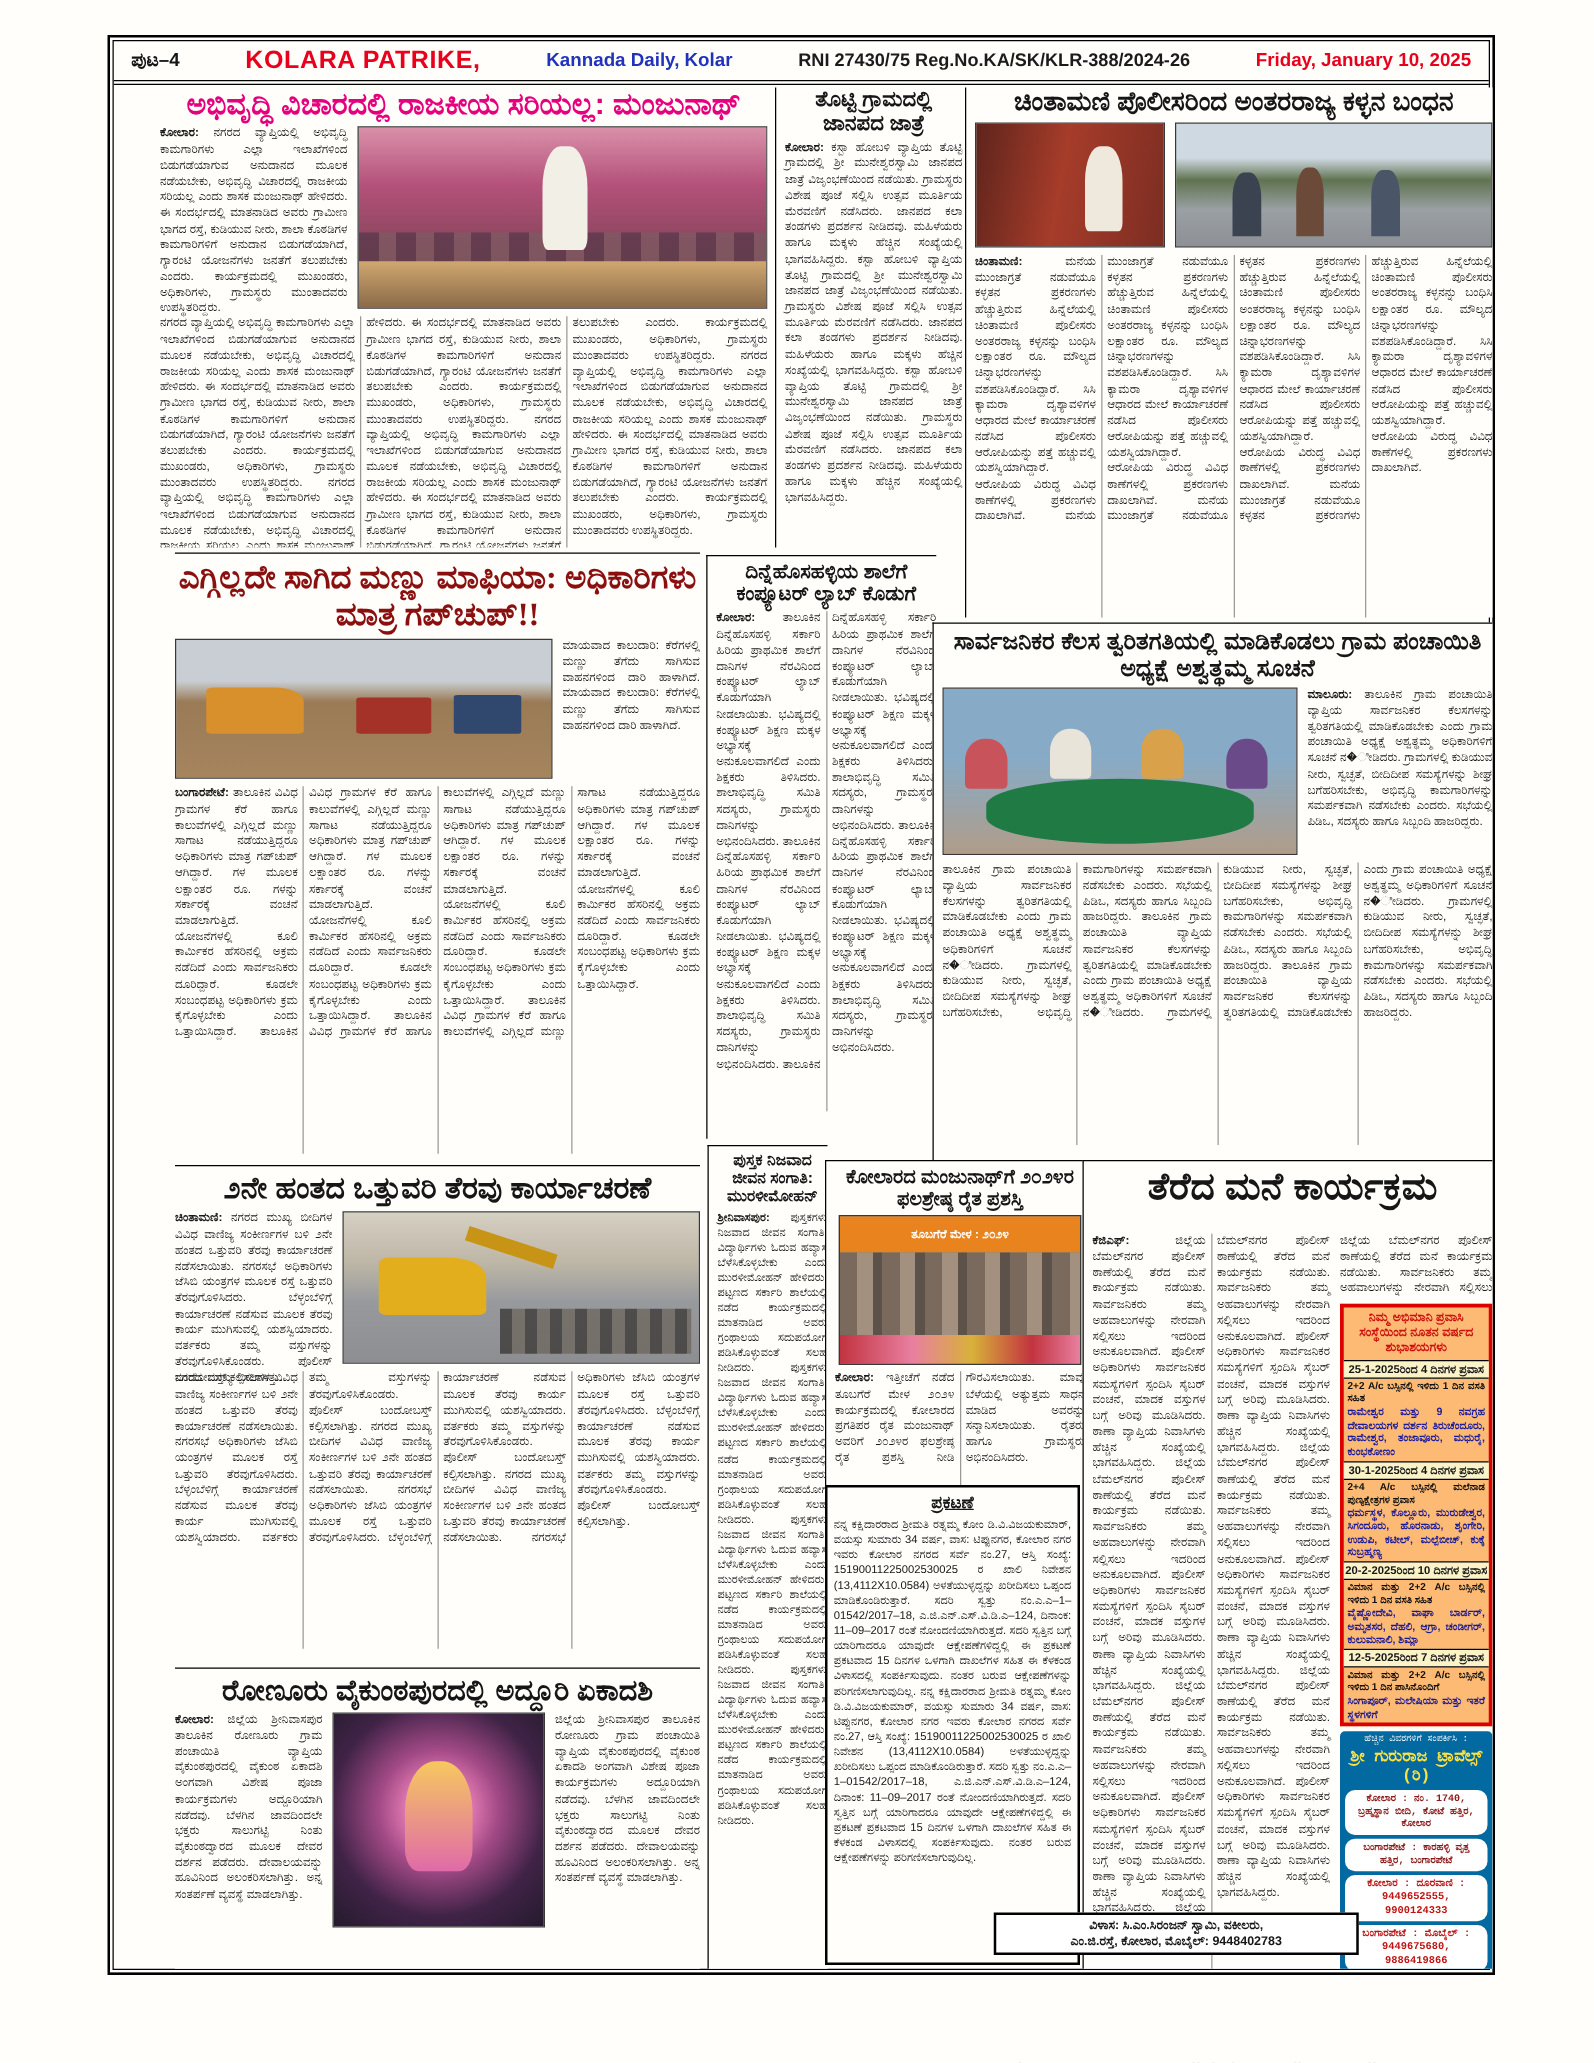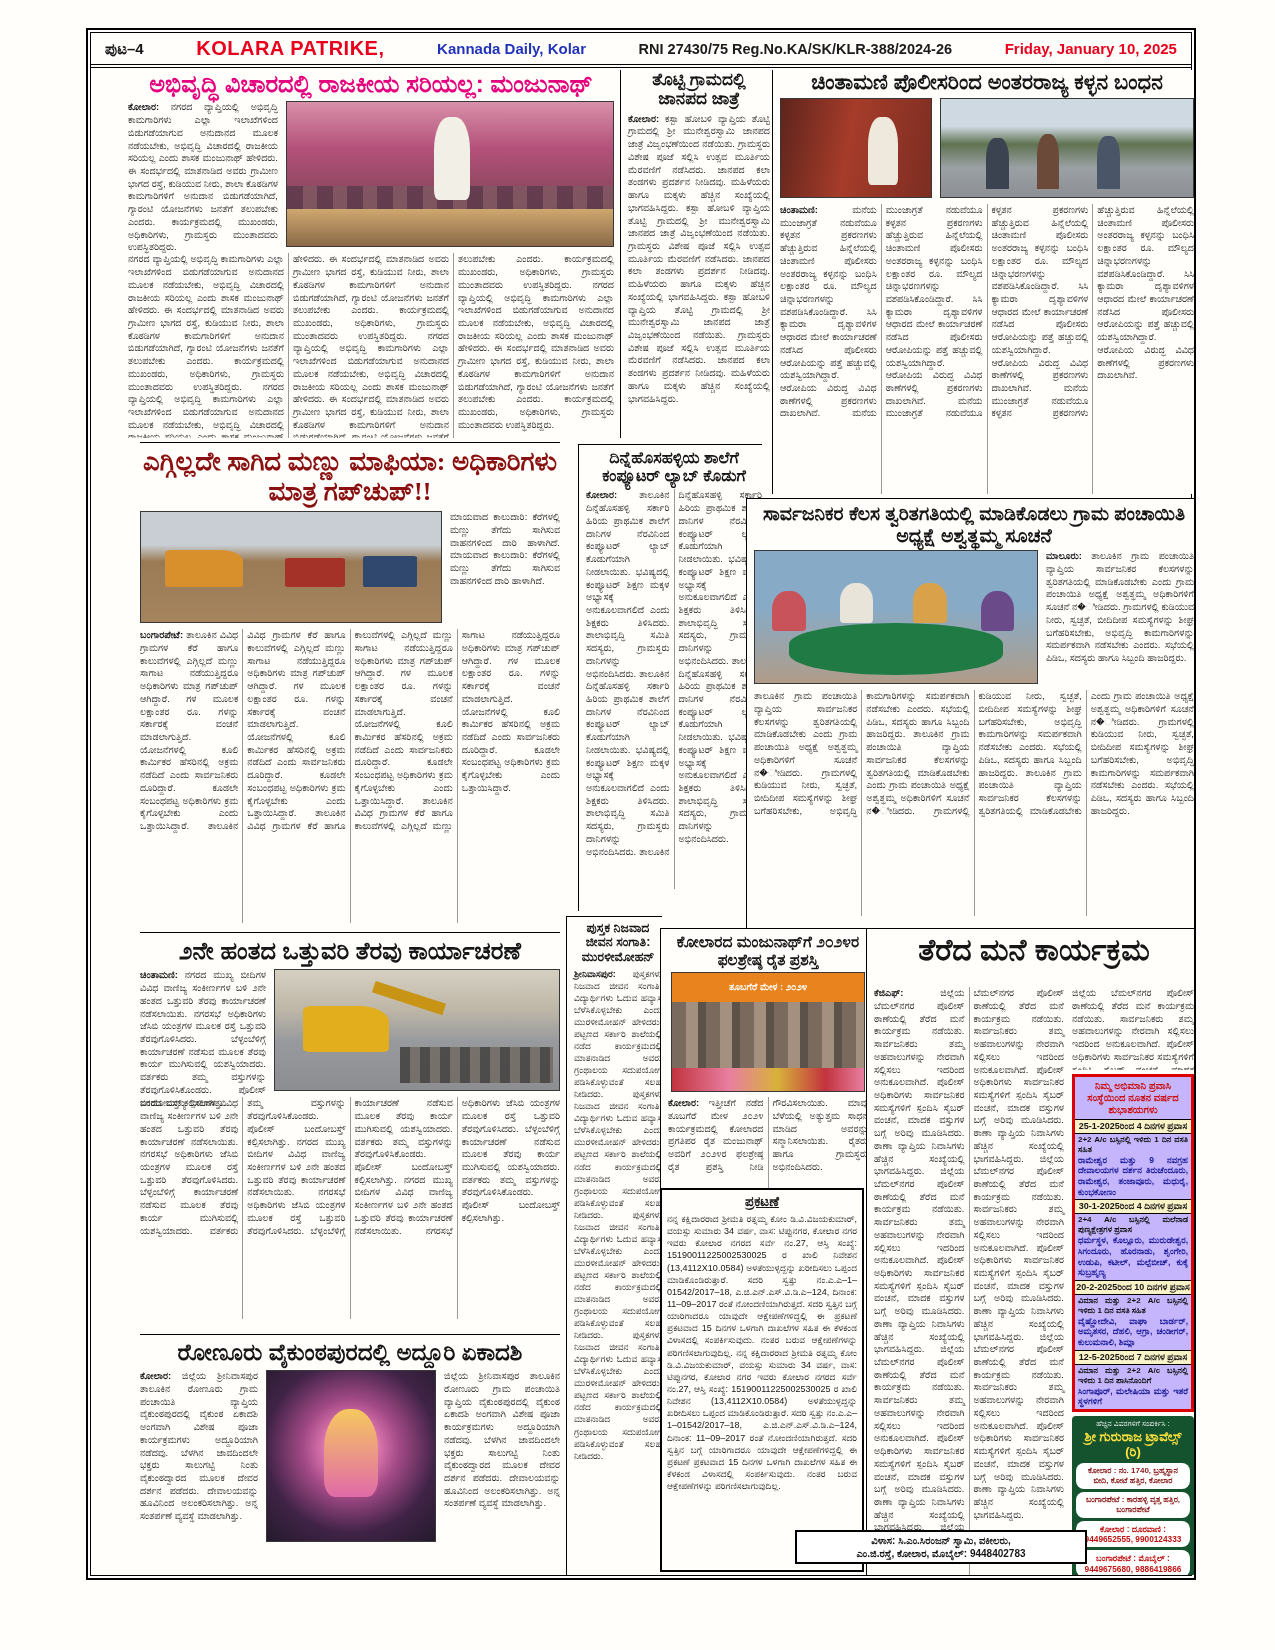--- a/index.html
+++ b/index.html
@@ -57,28 +57,28 @@
                color:#fff;font-weight:700;font-size:9.5px;white-space:nowrap;}
   .phJ .people{left:0;right:0;top:24%;height:56%;background:repeating-linear-gradient(90deg,#7a6a5e 0 14px,#a3907f 14px 26px,#5d5249 26px 34px);}
   .phJ .flowers{left:0;right:0;bottom:0;height:20%;background:linear-gradient(90deg,#c2333f,#e87fa0 30%,#d8b13a 55%,#c2333f 80%,#e87fa0);}
   .phH{background:radial-gradient(circle at 50% 45%, #ef84bb 0 16%, #a34a86 38%, #402347 68%, #241a2c 100%);}
   .phH .idol{left:34%;top:22%;width:32%;height:52%;background:linear-gradient(180deg,#f6c85f,#e06aa8);border-radius:45% 45% 20% 20%;}
   
   .notice{border:2px solid #000;padding:4px 5px;}
   .notice .tt{text-align:center;font-weight:700;font-size:13.5px;text-decoration:underline;margin-bottom:3px;}
   .notice .nb{font-size:9px;line-height:1.35;text-align:justify;}
   
-  .tbox{border:3px solid #dd0000;background:#c4b5fd;}
+  .tbox{border:3px solid #dd0000;background:#fdba74;}
   .tbox .ttl{color:#cc1111;font-weight:800;font-size:10px;text-align:center;line-height:1.2;padding:3px 2px;}
   .tbox .date{background:#fbf3c8;border-top:1.2px solid #000;border-bottom:1.2px solid #000;
               font-size:9px;font-weight:700;text-align:center;padding:1px 0;}
   .tbox .note{font-size:8px;font-weight:700;color:#111;padding:1px 3px 0;line-height:1.25;text-align:justify;}
   .tbox .places{font-size:8.5px;font-weight:700;color:#1b1b99;padding:0 3px 2px;line-height:1.25;text-align:justify;}
   
-  .ad{background:#14532d;border-radius:4px;padding:3px 4px;}
+  .ad{background:#0369a1;border-radius:4px;padding:3px 4px;font-family:Liberation Mono, monospace;}
   .ad .note{color:#fff;font-size:7.5px;text-align:center;line-height:1.2;}
   .ad .name{color:#ffe23e;font-weight:800;font-size:13px;text-align:center;line-height:1.15;margin:2px 0 3px;}
   .ad .pill{background:#fff;border-radius:8px;color:#8b1a1a;font-size:8px;font-weight:700;
             padding:3px 4px;margin:3px 0;line-height:1.25;text-align:center;}
   .ad .ph{background:#fff;border-radius:8px;color:#c01414;font-size:8.3px;font-weight:800;
           padding:3px 4px;margin:3px 0;line-height:1.25;text-align:center;}
   .sign{position:absolute;border:2px solid #000;background:#fff;text-align:center;
         font-size:10px;font-weight:700;line-height:1.3;padding:2px 4px;z-index:6;}
   .footer{position:absolute;left:86px;width:1106px;top:1648px;text-align:center;
           font-size:13.5px;font-weight:700;color:#111;}
@@ -149,21 +149,21 @@
           <div class="ph-abs tr2"></div>
         </div>
         <div class="body small" style="flex:1;">ಮಾಯವಾದ ಕಾಲುದಾರಿ: ಕೆರೆಗಳಲ್ಲಿ ಮಣ್ಣು ತೆಗೆದು ಸಾಗಿಸುವ ವಾಹನಗಳಿಂದ ದಾರಿ ಹಾಳಾಗಿದೆ. ಮಾಯವಾದ ಕಾಲುದಾರಿ: ಕೆರೆಗಳಲ್ಲಿ ಮಣ್ಣು ತೆಗೆದು ಸಾಗಿಸುವ ವಾಹನಗಳಿಂದ ದಾರಿ ಹಾಳಾಗಿದೆ.</div>
       </div>
       <div class="body small cols c4" style="height:294px;margin-top:6px;">
         <b class="dl">ಬಂಗಾರಪೇಟೆ:</b>
         <span>ತಾಲೂಕಿನ ವಿವಿಧ ಗ್ರಾಮಗಳ ಕೆರೆ ಹಾಗೂ ಕಾಲುವೆಗಳಲ್ಲಿ ಎಗ್ಗಿಲ್ಲದೆ ಮಣ್ಣು ಸಾಗಾಟ ನಡೆಯುತ್ತಿದ್ದರೂ ಅಧಿಕಾರಿಗಳು ಮಾತ್ರ ಗಪ್‌ಚುಪ್ ಆಗಿದ್ದಾರೆ. ಗಳ ಮೂಲಕ ಲಕ್ಷಾಂತರ ರೂ. ಗಳನ್ನು ಸರ್ಕಾರಕ್ಕೆ ವಂಚನೆ ಮಾಡಲಾಗುತ್ತಿದೆ. ಯೋಜನೆಗಳಲ್ಲಿ ಕೂಲಿ ಕಾರ್ಮಿಕರ ಹೆಸರಿನಲ್ಲಿ ಅಕ್ರಮ ನಡೆದಿದೆ ಎಂದು ಸಾರ್ವಜನಿಕರು ದೂರಿದ್ದಾರೆ. ಕೂಡಲೇ ಸಂಬಂಧಪಟ್ಟ ಅಧಿಕಾರಿಗಳು ಕ್ರಮ ಕೈಗೊಳ್ಳಬೇಕು ಎಂದು ಒತ್ತಾಯಿಸಿದ್ದಾರೆ. ತಾಲೂಕಿನ ವಿವಿಧ ಗ್ರಾಮಗಳ ಕೆರೆ ಹಾಗೂ ಕಾಲುವೆಗಳಲ್ಲಿ ಎಗ್ಗಿಲ್ಲದೆ ಮಣ್ಣು ಸಾಗಾಟ ನಡೆಯುತ್ತಿದ್ದರೂ ಅಧಿಕಾರಿಗಳು ಮಾತ್ರ ಗಪ್‌ಚುಪ್ ಆಗಿದ್ದಾರೆ. ಗಳ ಮೂಲಕ ಲಕ್ಷಾಂತರ ರೂ. ಗಳನ್ನು ಸರ್ಕಾರಕ್ಕೆ ವಂಚನೆ ಮಾಡಲಾಗುತ್ತಿದೆ. ಯೋಜನೆಗಳಲ್ಲಿ ಕೂಲಿ ಕಾರ್ಮಿಕರ ಹೆಸರಿನಲ್ಲಿ ಅಕ್ರಮ ನಡೆದಿದೆ ಎಂದು ಸಾರ್ವಜನಿಕರು ದೂರಿದ್ದಾರೆ. ಕೂಡಲೇ ಸಂಬಂಧಪಟ್ಟ ಅಧಿಕಾರಿಗಳು ಕ್ರಮ ಕೈಗೊಳ್ಳಬೇಕು ಎಂದು ಒತ್ತಾಯಿಸಿದ್ದಾರೆ. ತಾಲೂಕಿನ ವಿವಿಧ ಗ್ರಾಮಗಳ ಕೆರೆ ಹಾಗೂ ಕಾಲುವೆಗಳಲ್ಲಿ ಎಗ್ಗಿಲ್ಲದೆ ಮಣ್ಣು ಸಾಗಾಟ ನಡೆಯುತ್ತಿದ್ದರೂ ಅಧಿಕಾರಿಗಳು ಮಾತ್ರ ಗಪ್‌ಚುಪ್ ಆಗಿದ್ದಾರೆ. ಗಳ ಮೂಲಕ ಲಕ್ಷಾಂತರ ರೂ. ಗಳನ್ನು ಸರ್ಕಾರಕ್ಕೆ ವಂಚನೆ ಮಾಡಲಾಗುತ್ತಿದೆ. ಯೋಜನೆಗಳಲ್ಲಿ ಕೂಲಿ ಕಾರ್ಮಿಕರ ಹೆಸರಿನಲ್ಲಿ ಅಕ್ರಮ ನಡೆದಿದೆ ಎಂದು ಸಾರ್ವಜನಿಕರು ದೂರಿದ್ದಾರೆ. ಕೂಡಲೇ ಸಂಬಂಧಪಟ್ಟ ಅಧಿಕಾರಿಗಳು ಕ್ರಮ ಕೈಗೊಳ್ಳಬೇಕು ಎಂದು ಒತ್ತಾಯಿಸಿದ್ದಾರೆ. ತಾಲೂಕಿನ ವಿವಿಧ ಗ್ರಾಮಗಳ ಕೆರೆ ಹಾಗೂ ಕಾಲುವೆಗಳಲ್ಲಿ ಎಗ್ಗಿಲ್ಲದೆ ಮಣ್ಣು ಸಾಗಾಟ ನಡೆಯುತ್ತಿದ್ದರೂ ಅಧಿಕಾರಿಗಳು ಮಾತ್ರ ಗಪ್‌ಚುಪ್ ಆಗಿದ್ದಾರೆ. ಗಳ ಮೂಲಕ ಲಕ್ಷಾಂತರ ರೂ. ಗಳನ್ನು ಸರ್ಕಾರಕ್ಕೆ ವಂಚನೆ ಮಾಡಲಾಗುತ್ತಿದೆ. ಯೋಜನೆಗಳಲ್ಲಿ ಕೂಲಿ ಕಾರ್ಮಿಕರ ಹೆಸರಿನಲ್ಲಿ ಅಕ್ರಮ ನಡೆದಿದೆ ಎಂದು ಸಾರ್ವಜನಿಕರು ದೂರಿದ್ದಾರೆ. ಕೂಡಲೇ ಸಂಬಂಧಪಟ್ಟ ಅಧಿಕಾರಿಗಳು ಕ್ರಮ ಕೈಗೊಳ್ಳಬೇಕು ಎಂದು ಒತ್ತಾಯಿಸಿದ್ದಾರೆ.</span>
       </div>
     </div>
 
-    <div class="block rt vl" style="left:490px;top:414px;width:176px;height:462px;">
+    <div class="block rt vl" style="left:477px;top:414px;width:176px;height:462px;">
       <div class="hl" style="font-size:16px;margin-bottom:4px;">ದಿನ್ನೆಹೊಸಹಳ್ಳಿಯ ಶಾಲೆಗೆ ಕಂಪ್ಯೂಟರ್ ಲ್ಯಾಬ್ ಕೊಡುಗೆ</div>
       <div class="body small cols c2" style="height:400px;">
         <b class="dl">ಕೋಲಾರ:</b>
         <span>ತಾಲೂಕಿನ ದಿನ್ನೆಹೊಸಹಳ್ಳಿ ಸರ್ಕಾರಿ ಹಿರಿಯ ಪ್ರಾಥಮಿಕ ಶಾಲೆಗೆ ದಾನಿಗಳ ನೆರವಿನಿಂದ ಕಂಪ್ಯೂಟರ್ ಲ್ಯಾಬ್ ಕೊಡುಗೆಯಾಗಿ ನೀಡಲಾಯಿತು. ಭವಿಷ್ಯದಲ್ಲಿ ಕಂಪ್ಯೂಟರ್ ಶಿಕ್ಷಣ ಮಕ್ಕಳ ಅಭ್ಯಾಸಕ್ಕೆ ಅನುಕೂಲವಾಗಲಿದೆ ಎಂದು ಶಿಕ್ಷಕರು ತಿಳಿಸಿದರು. ಶಾಲಾಭಿವೃದ್ಧಿ ಸಮಿತಿ ಸದಸ್ಯರು, ಗ್ರಾಮಸ್ಥರು ದಾನಿಗಳನ್ನು ಅಭಿನಂದಿಸಿದರು. ತಾಲೂಕಿನ ದಿನ್ನೆಹೊಸಹಳ್ಳಿ ಸರ್ಕಾರಿ ಹಿರಿಯ ಪ್ರಾಥಮಿಕ ಶಾಲೆಗೆ ದಾನಿಗಳ ನೆರವಿನಿಂದ ಕಂಪ್ಯೂಟರ್ ಲ್ಯಾಬ್ ಕೊಡುಗೆಯಾಗಿ ನೀಡಲಾಯಿತು. ಭವಿಷ್ಯದಲ್ಲಿ ಕಂಪ್ಯೂಟರ್ ಶಿಕ್ಷಣ ಮಕ್ಕಳ ಅಭ್ಯಾಸಕ್ಕೆ ಅನುಕೂಲವಾಗಲಿದೆ ಎಂದು ಶಿಕ್ಷಕರು ತಿಳಿಸಿದರು. ಶಾಲಾಭಿವೃದ್ಧಿ ಸಮಿತಿ ಸದಸ್ಯರು, ಗ್ರಾಮಸ್ಥರು ದಾನಿಗಳನ್ನು ಅಭಿನಂದಿಸಿದರು. ತಾಲೂಕಿನ ದಿನ್ನೆಹೊಸಹಳ್ಳಿ ಸರ್ಕಾರಿ ಹಿರಿಯ ಪ್ರಾಥಮಿಕ ಶಾಲೆಗೆ ದಾನಿಗಳ ನೆರವಿನಿಂದ ಕಂಪ್ಯೂಟರ್ ಲ್ಯಾಬ್ ಕೊಡುಗೆಯಾಗಿ ನೀಡಲಾಯಿತು. ಭವಿಷ್ಯದಲ್ಲಿ ಕಂಪ್ಯೂಟರ್ ಶಿಕ್ಷಣ ಮಕ್ಕಳ ಅಭ್ಯಾಸಕ್ಕೆ ಅನುಕೂಲವಾಗಲಿದೆ ಎಂದು ಶಿಕ್ಷಕರು ತಿಳಿಸಿದರು. ಶಾಲಾಭಿವೃದ್ಧಿ ಸಮಿತಿ ಸದಸ್ಯರು, ಗ್ರಾಮಸ್ಥರು ದಾನಿಗಳನ್ನು ಅಭಿನಂದಿಸಿದರು. ತಾಲೂಕಿನ ದಿನ್ನೆಹೊಸಹಳ್ಳಿ ಸರ್ಕಾರಿ ಹಿರಿಯ ಪ್ರಾಥಮಿಕ ಶಾಲೆಗೆ ದಾನಿಗಳ ನೆರವಿನಿಂದ ಕಂಪ್ಯೂಟರ್ ಲ್ಯಾಬ್ ಕೊಡುಗೆಯಾಗಿ ನೀಡಲಾಯಿತು. ಭವಿಷ್ಯದಲ್ಲಿ ಕಂಪ್ಯೂಟರ್ ಶಿಕ್ಷಣ ಮಕ್ಕಳ ಅಭ್ಯಾಸಕ್ಕೆ ಅನುಕೂಲವಾಗಲಿದೆ ಎಂದು ಶಿಕ್ಷಕರು ತಿಳಿಸಿದರು. ಶಾಲಾಭಿವೃದ್ಧಿ ಸಮಿತಿ ಸದಸ್ಯರು, ಗ್ರಾಮಸ್ಥರು ದಾನಿಗಳನ್ನು ಅಭಿನಂದಿಸಿದರು.</span>
       </div>
     </div>
 
     <div class="block rt vl" style="left:658px;top:468px;width:440px;height:426px;">
       <div class="hl" style="font-size:19px;margin-bottom:4px;">ಸಾರ್ವಜನಿಕರ ಕೆಲಸ ತ್ವರಿತಗತಿಯಲ್ಲಿ ಮಾಡಿಕೊಡಲು ಗ್ರಾಮ ಪಂಚಾಯಿತಿ ಅಧ್ಯಕ್ಷೆ ಅಶ್ವತ್ಥಮ್ಮ ಸೂಚನೆ</div>
       <div class="row" style="height:134px;">

